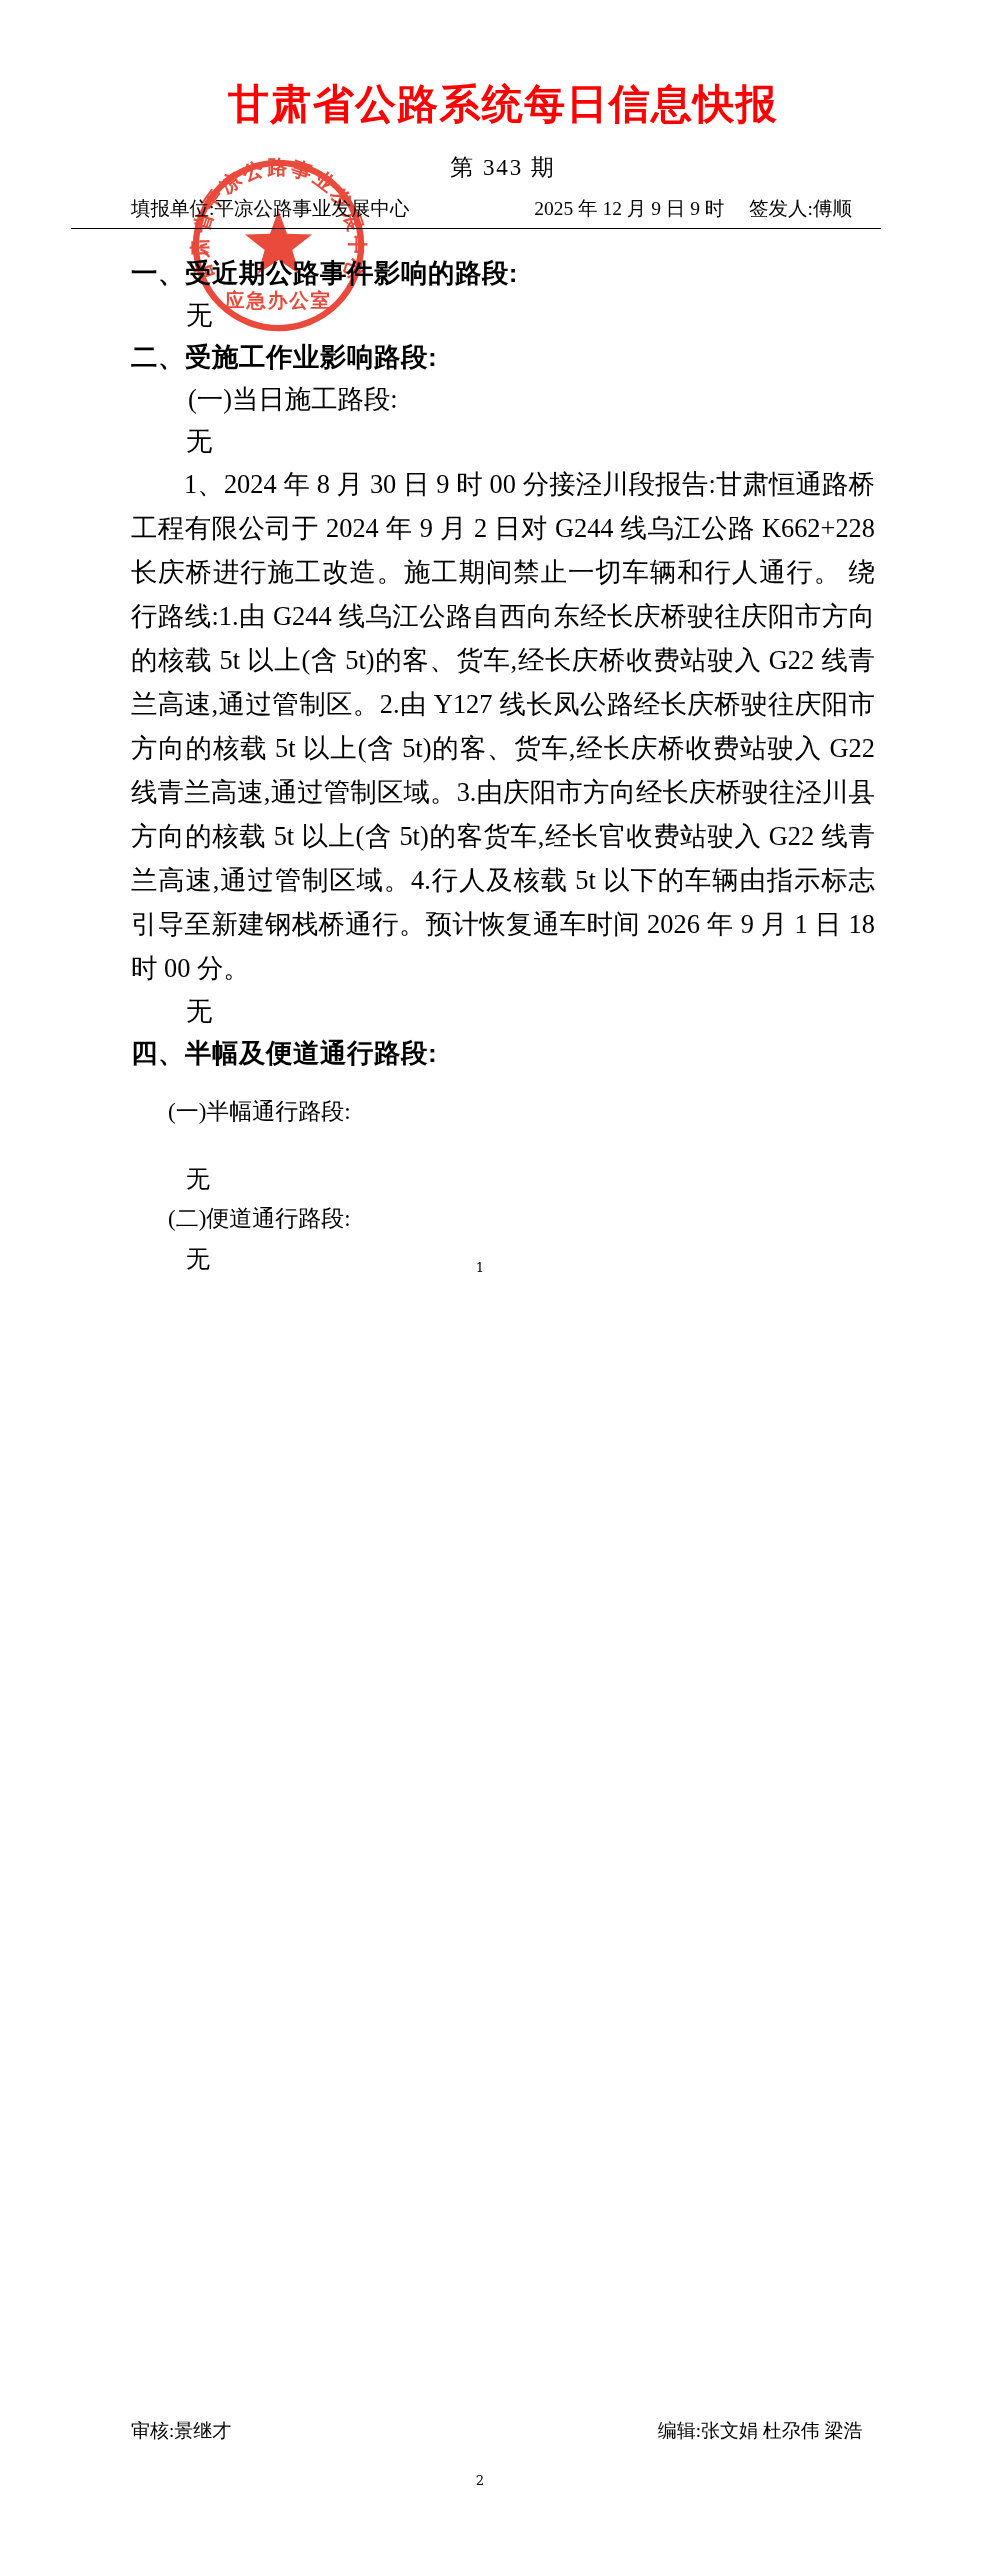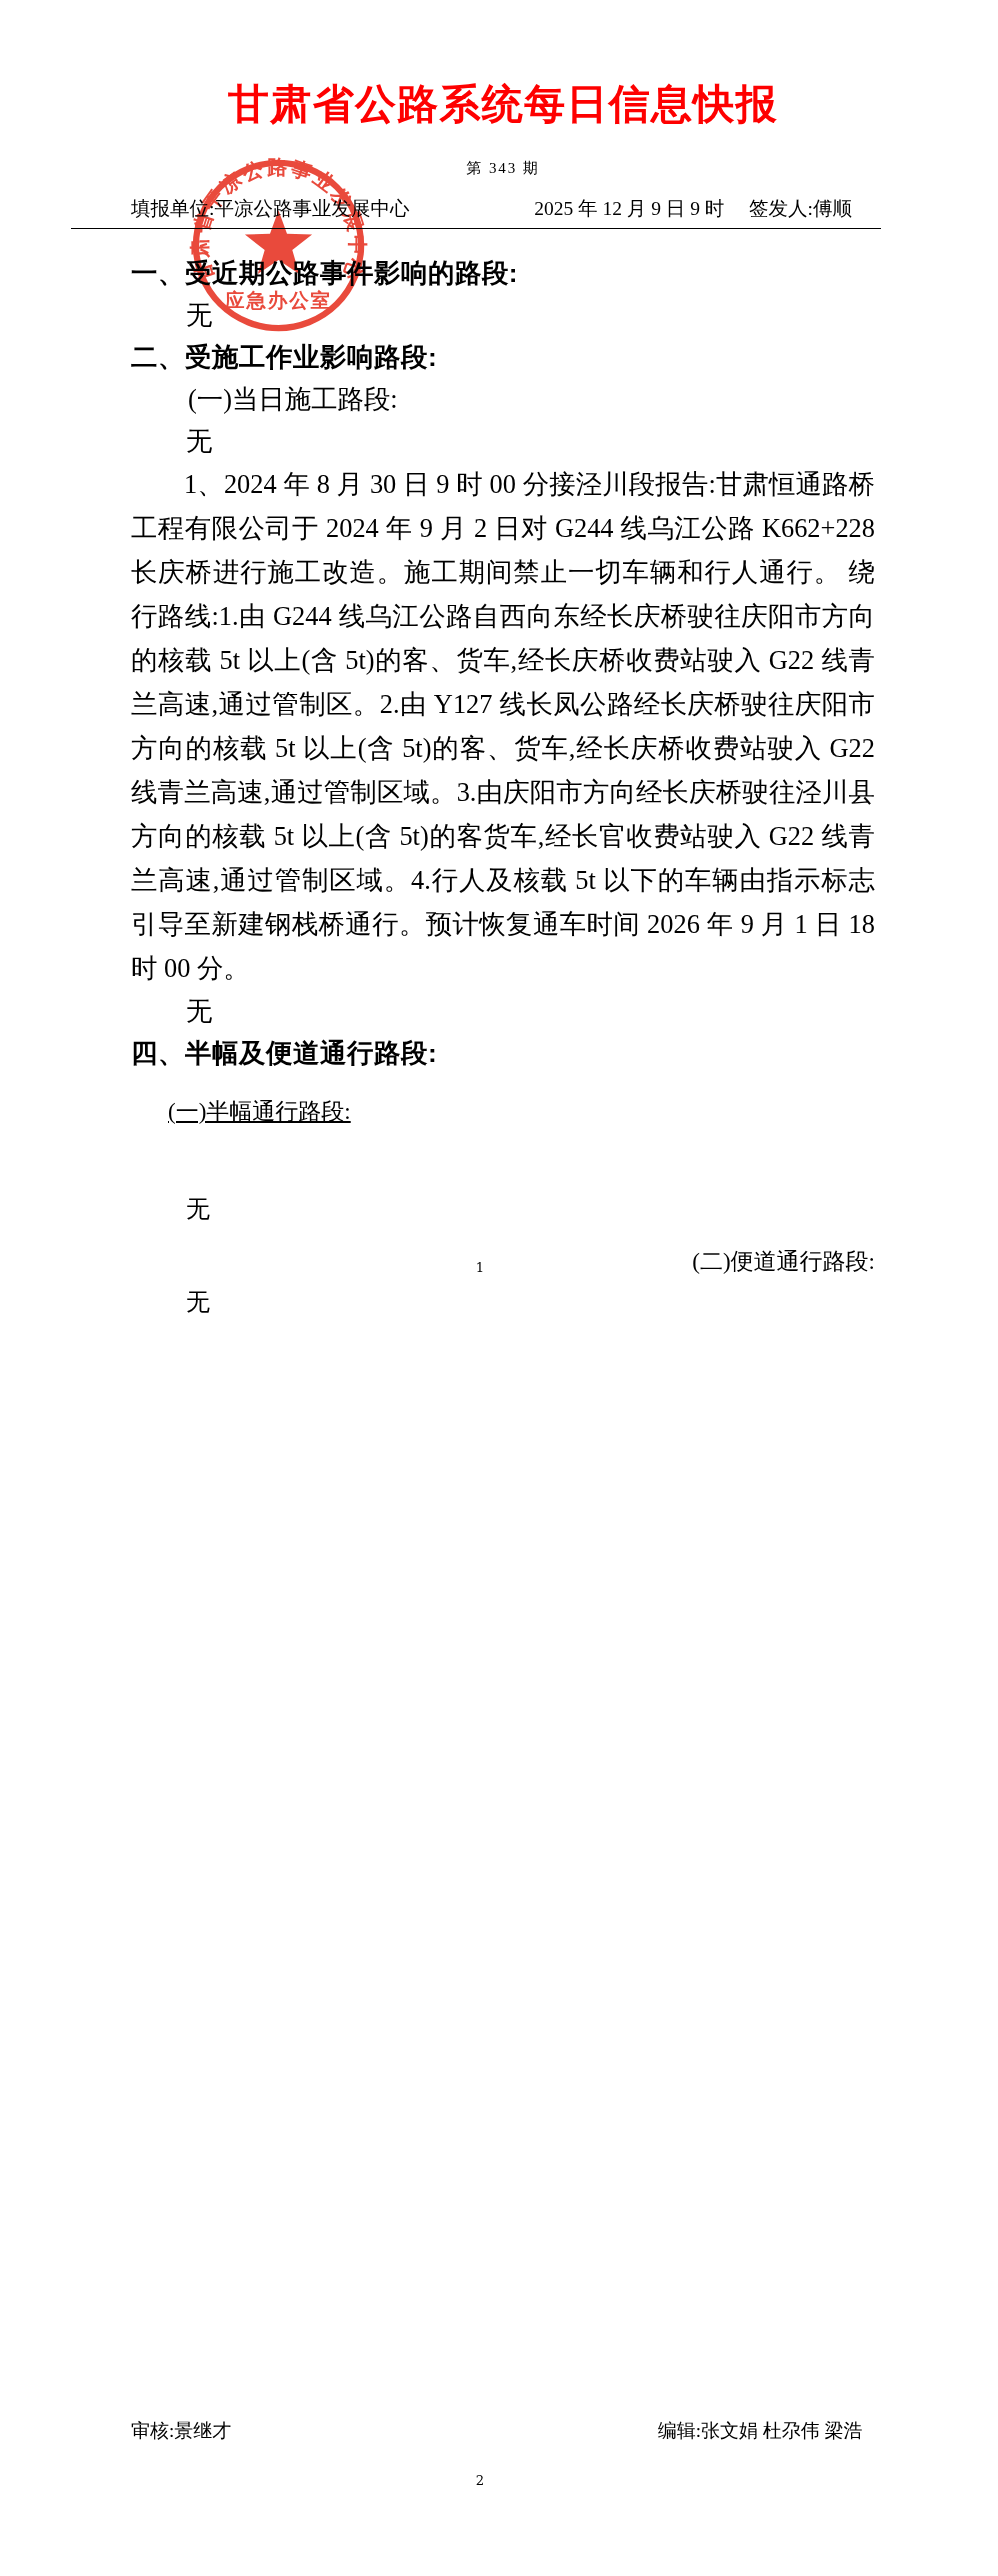--- a/index.html
+++ b/index.html
@@ -17,21 +17,21 @@
     overflow:hidden;
   }
   .content{position:absolute;left:131px;top:0;width:744px;}
   .doc-title{
     margin:0;padding-top:78px;
     font-size:41px;line-height:53px;font-weight:bold;
     color:var(--title-red);text-align:center;letter-spacing:1.3px;
     font-family:"Liberation Serif","DejaVu Serif",serif;
   }
   .issue{
-    margin-top:22.7px;font-size:15px;line-height:28px;
+    margin-top:22.7px;font-size:23px;line-height:28px;
     text-align:center;letter-spacing:1.9px;
   }
   .hdr{
     position:relative;
     margin-top:15px;margin-left:-60px;
     width:810px;box-sizing:border-box;
     padding:0 29px 7.6px 60px;
     border-bottom:1.3px solid #000;
     display:flex;justify-content:space-between;align-items:flex-end;
     font-size:19.5px;line-height:24px;
@@ -40,23 +40,23 @@
   .sections{margin-top:22.7px;font-size:26.4px;line-height:42px;}
   .sec{margin:0;}
   .sec.h1{
     font-weight:700;letter-spacing:0.6px;
     font-family:"Liberation Sans","DejaVu Sans",sans-serif;
   }
   .sec.h2{padding-left:57px;}
   .sec.blank{padding-left:55px;}
   .sec.para{text-align:justify;text-indent:53px;line-height:44px;}
   .sec.h3{font-size:23px;line-height:40px;padding-left:37px;margin-top:17.6px;}
-  .sec.blank-sm + .sec.h3{margin-top:13px;text-align:right;}
+  .sec.blank-sm + .sec.h3{margin-top:0;}
   .sec.blank-sm{font-size:24px;line-height:40px;padding-left:55px;}
-  .sec.pb{margin-bottom:57px;text-decoration:underline;}
+  .sec.pb{margin-bottom:27px;}
   .stamp{
     position:absolute;left:189px;top:156px;width:179px;height:179px;
     mix-blend-mode:multiply;opacity:.92;
   }
   .stamp text{font-family:"Liberation Sans","DejaVu Sans",sans-serif;}
   .pagenum{
     position:absolute;left:0;width:100%;text-align:center;
     font-size:13.2px;line-height:15px;font-family:"DejaVu Serif",serif;
   }
   .pagenum.p1{top:1260px;}

